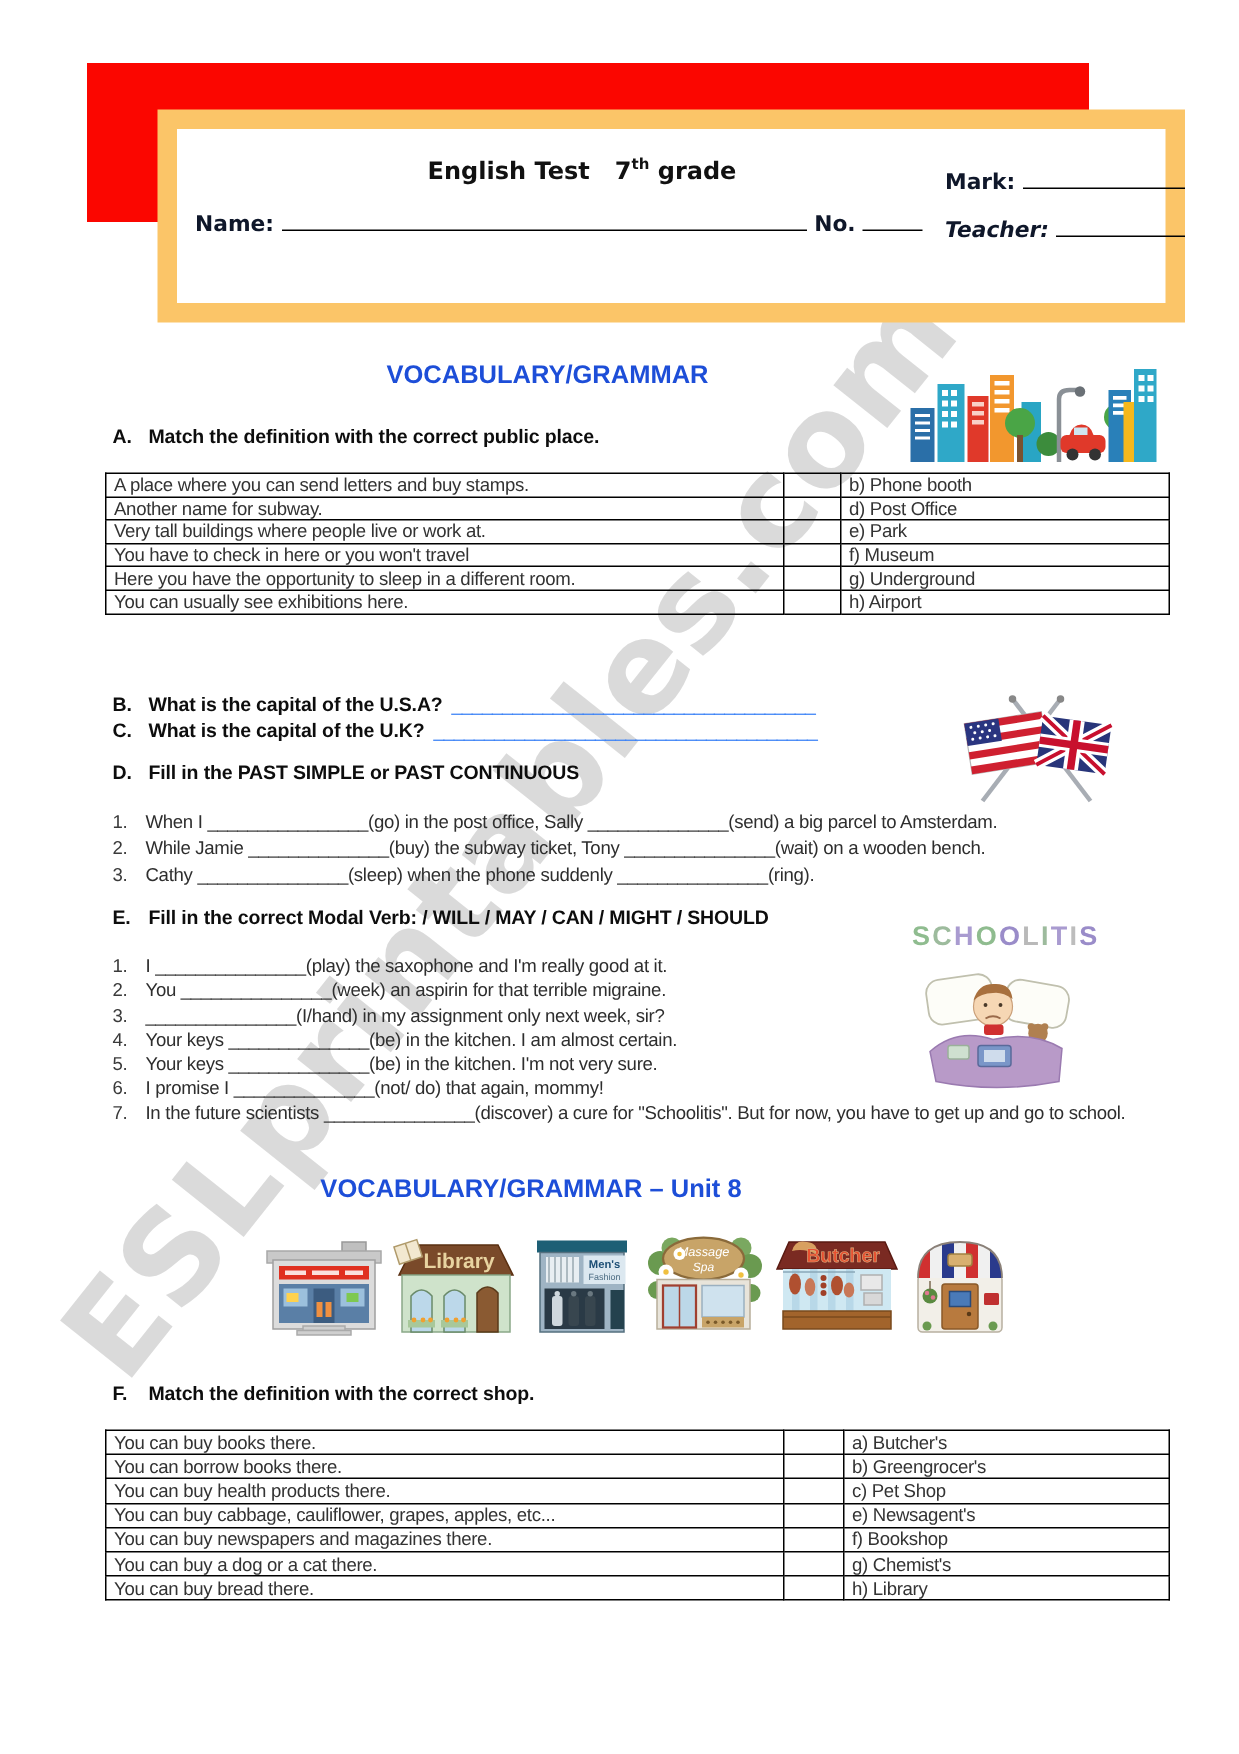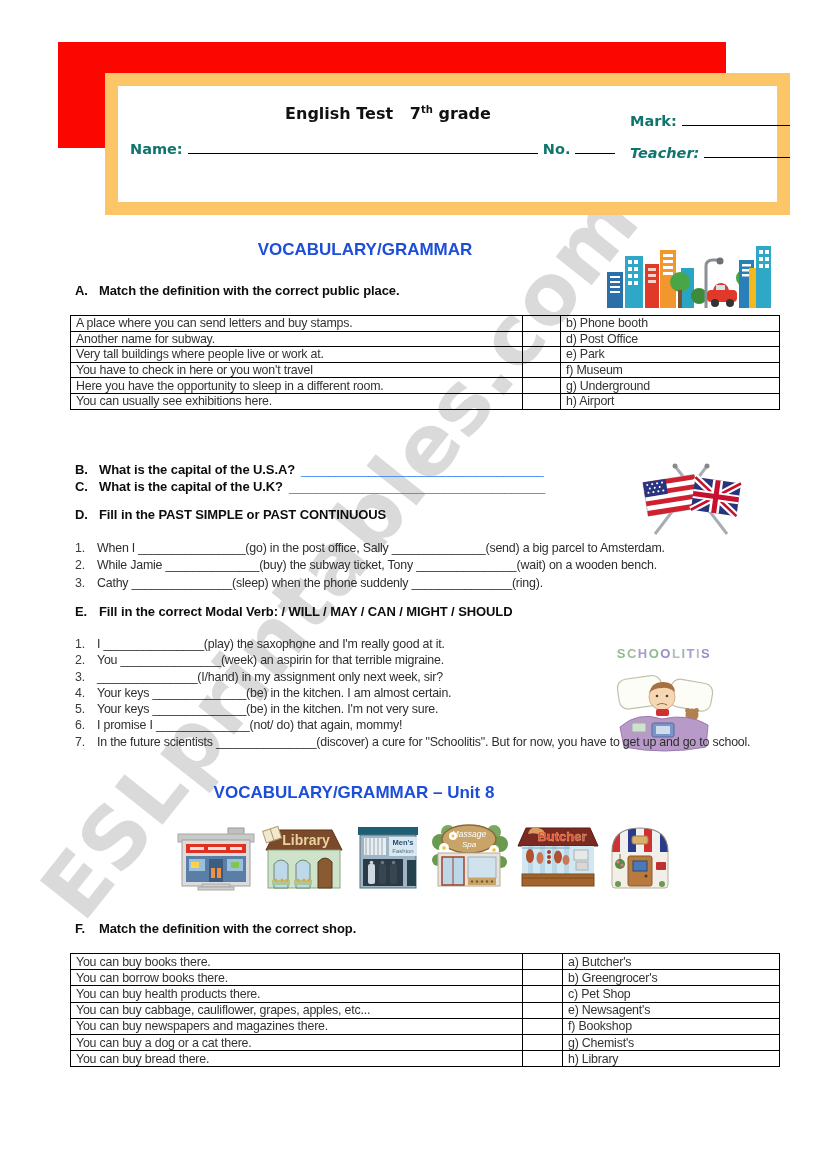--- a/index.html
+++ b/index.html
@@ -12,21 +12,21 @@
     font-family:"DejaVu Sans",sans-serif;font-weight:bold;font-size:84px;
     color:#bdbdbd;opacity:.55;letter-spacing:1px;white-space:nowrap;pointer-events:none;}
   .layer{position:absolute;inset:0;z-index:1;}
   
   .red-band{left:58px;top:42px;width:668px;height:106px;background:#fb0600;}
   .gold-box{left:105px;top:73px;width:685px;height:142px;background:#fbc568;}
   .white-inner{position:absolute;left:13px;top:13px;right:13px;bottom:13px;background:#fff;}
   .hdr-title{left:118px;top:104px;width:540px;text-align:center;
     font-family:"DejaVu Sans",sans-serif;font-weight:bold;font-size:16px;color:#111;}
   .hdr-title sup{font-size:10px;}
-  .hdr-line{font-family:"DejaVu Sans",sans-serif;font-weight:600;font-size:14.5px;color:#0f766e;}
+  .hdr-line{font-family:"DejaVu Sans",sans-serif;font-weight:600;font-size:14.5px;color:#0f172a;}
   .uline{display:inline-block;border-bottom:1.6px solid #000;height:13px;vertical-align:baseline;}
   
   .h-main{font-weight:bold;font-size:17px;color:#1d4ed8;letter-spacing:0px;text-align:center;}
   .sec-head{font-weight:bold;font-size:13px;color:#0d0d0d;display:flex;letter-spacing:-0.1px;}
   .sec-label{width:24px;flex:none;}
   
   .bodytxt{font-size:12.4px;letter-spacing:-0.2px;color:#2e2e2e;}
   .fill-list{left:75px;}
   .fill-item{display:flex;line-height:16.3px;}
   .fill-item.d{line-height:17.4px;}
@@ -36,22 +36,22 @@
   .qline .q{font-weight:bold;color:#0d0d0d;letter-spacing:-0.1px;}
   .qline .blank{font-weight:normal;color:#3b82f6;margin-left:6px;letter-spacing:-0.5px;}
   
   table.match{border-collapse:collapse;table-layout:fixed;width:709px;background:transparent;}
   table.match td{border:1px solid #000;padding:0 5px;font-size:12.4px;letter-spacing:-0.2px;
     color:#333;white-space:nowrap;overflow:hidden;}
   table.match{border:1.5px solid #000;}
   .rowA td{height:14.6px;}
   .rowF td{height:15.2px;}
   
-  .schoolitis-word{font-weight:bold;font-size:13px;letter-spacing:1.5px;text-align:center;
-    font-family:"Liberation Sans",sans-serif;margin-top:32px;}
+  .schoolitis-word{font-weight:bold;font-size:18px;letter-spacing:1.5px;text-align:center;
+    font-family:"Liberation Sans",sans-serif;}
   svg text{font-family:"Liberation Sans",sans-serif;}
 </style>
 </head>
 <body>
 
 <div class="page">
 
   <div class="watermark">ESLprintables.com</div>
 
   <div class="layer">

